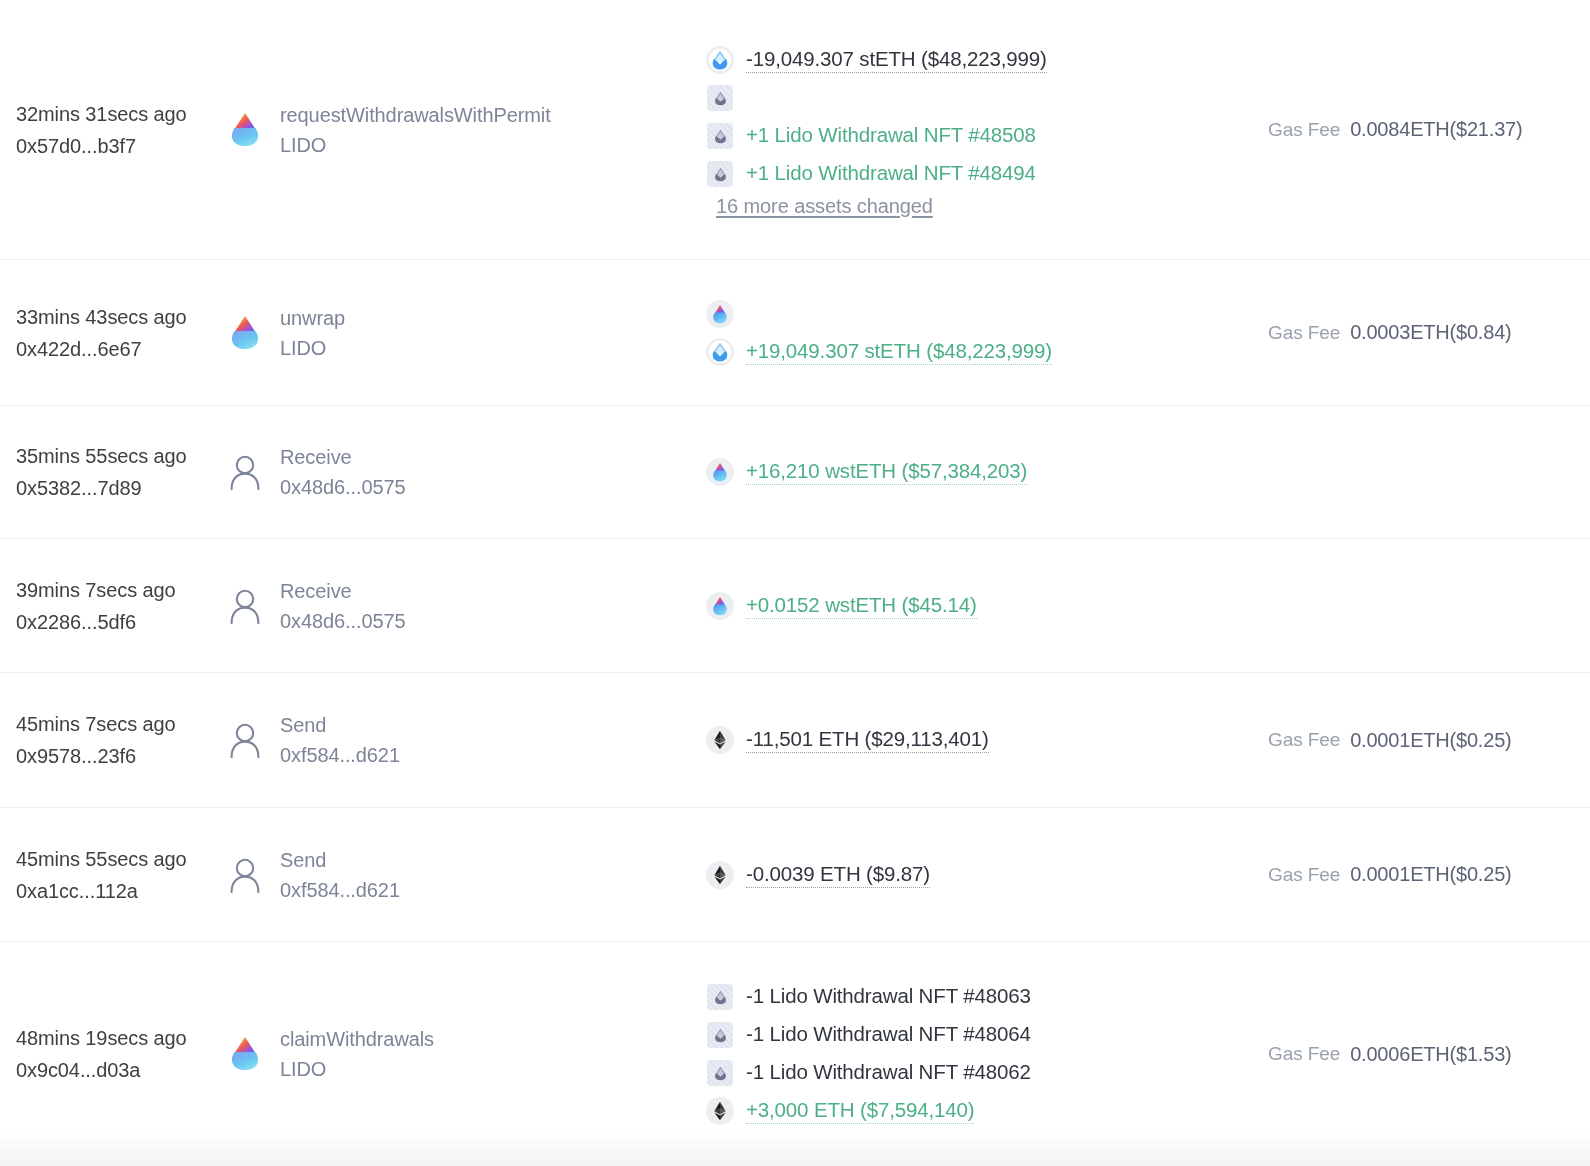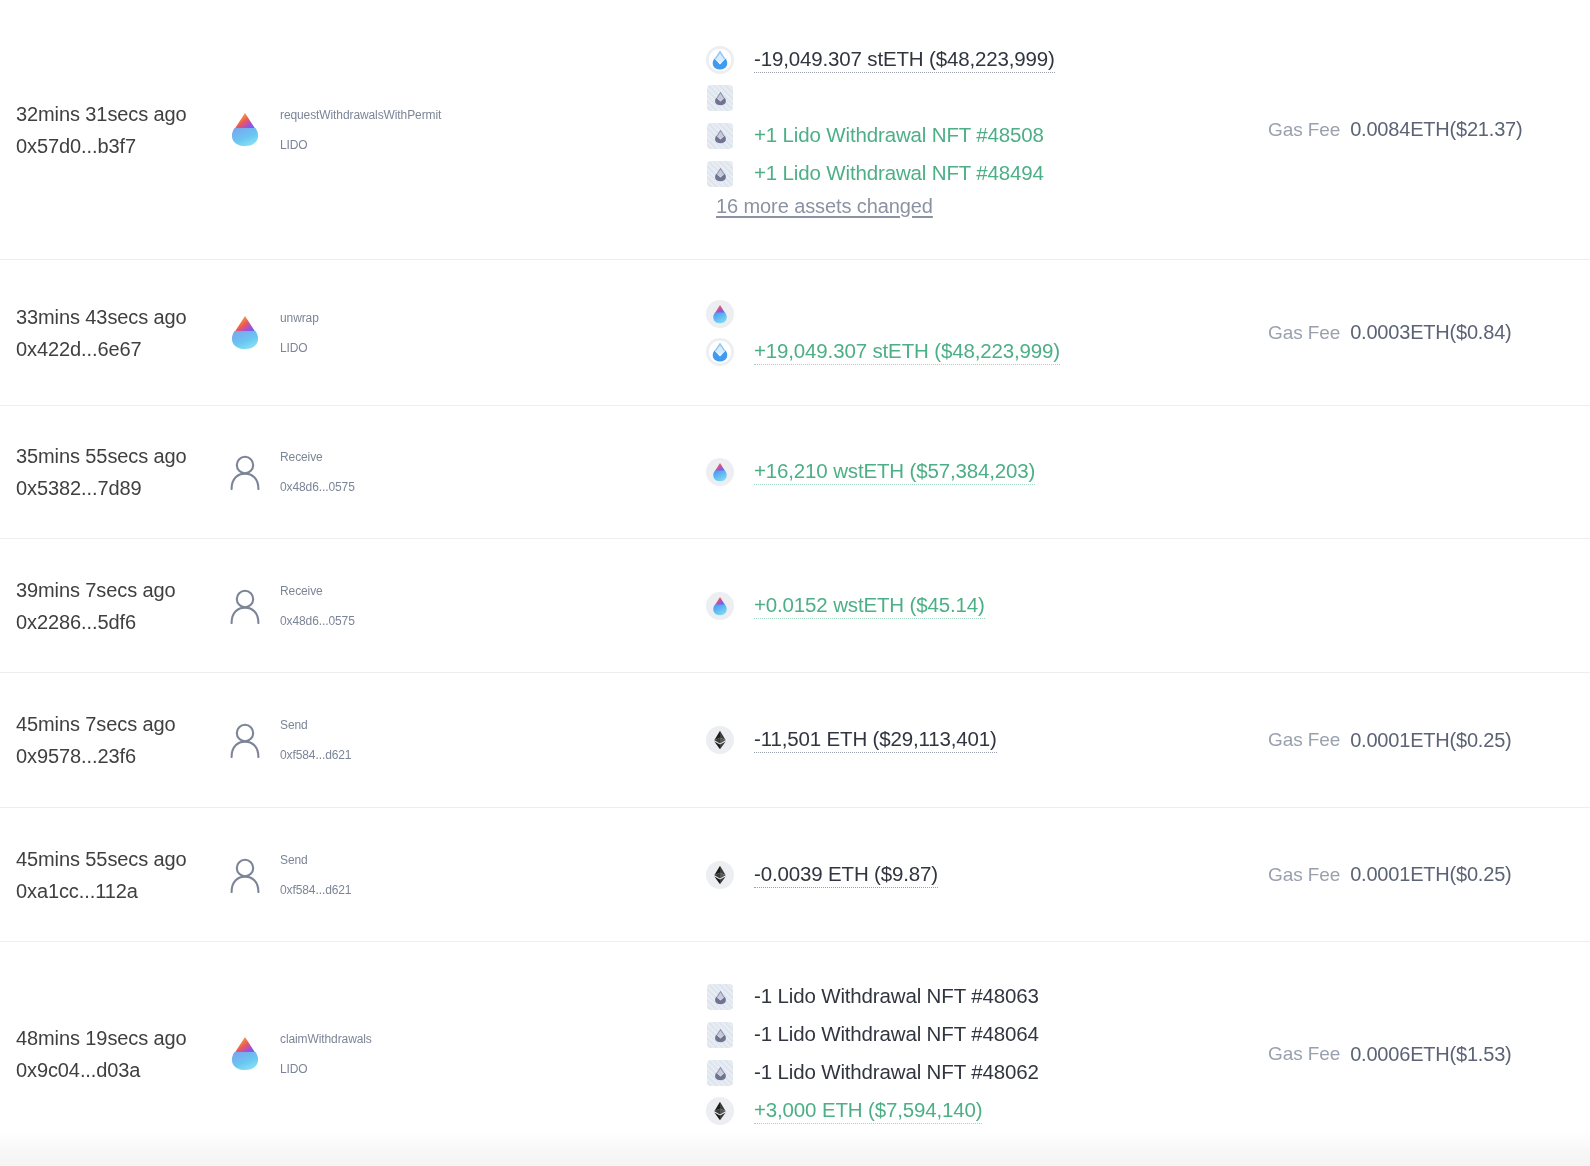--- a/index.html
+++ b/index.html
@@ -52,39 +52,39 @@
     gap: 18px;
   }
   .method-icon {
     width: 34px; height: 34px;
     flex: 0 0 34px;
     display: flex; align-items: center; justify-content: center;
   }
   .method-labels { display: flex; flex-direction: column; }
   .method-name, .method-sub {
     color: #7c8597;
-    font-size: 12px;
+    font-size: 20px;
     line-height: 30px;
     letter-spacing: -0.1px;
     white-space: nowrap;
   }
 
   
   .col-assets {
     width: 570px;
     flex: 0 0 570px;
     display: flex;
     flex-direction: column;
     gap: 0px;
     padding-left: 8px;
   }
   .asset-line {
     display: flex;
     align-items: center;
-    gap: 20px;
+    gap: 12px;
     height: 38px;
   }
   .asset-icon {
     width: 28px; height: 28px;
     flex: 0 0 28px;
     position: relative;
     display: flex; align-items: center; justify-content: center;
   }
   .asset-text {
     font-size: 20.5px;

